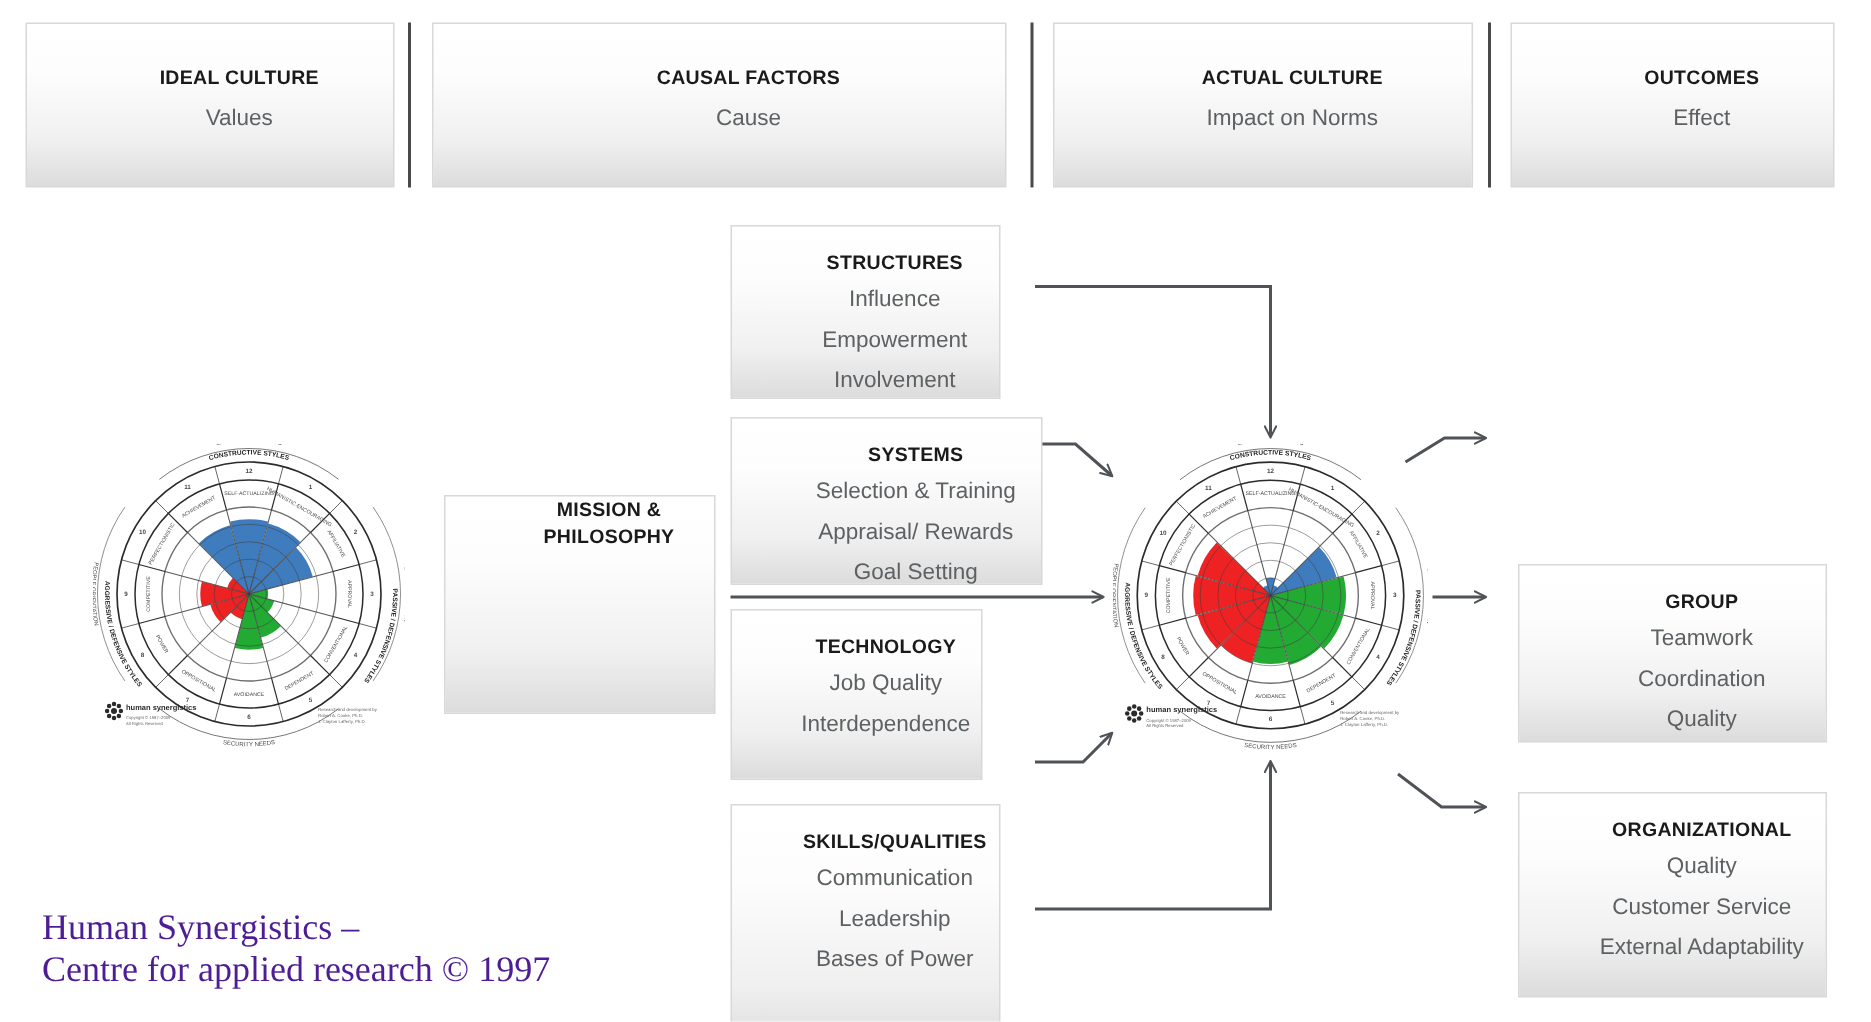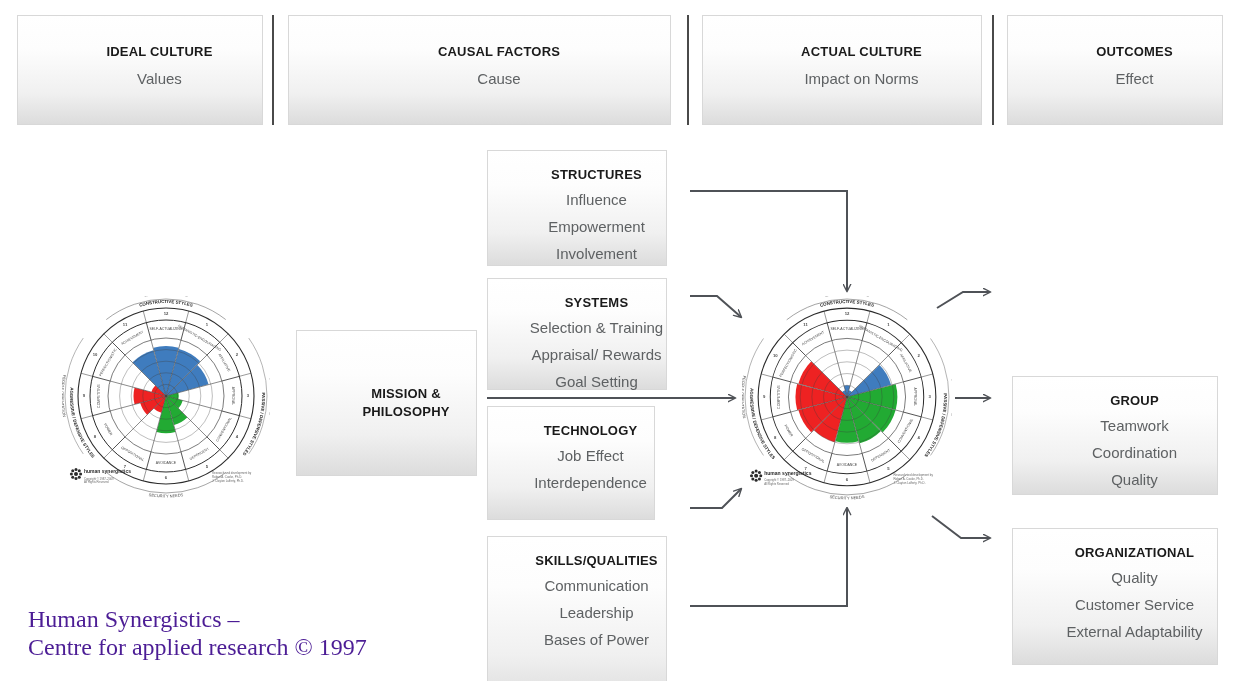--- a/index.html
+++ b/index.html
@@ -22,21 +22,21 @@
   .hdr .ttl{font-size:13px;}
   .hdr .sub{margin-top:8px;font-size:15px;}
 
   .vdiv{position:absolute;width:2px;background:#4a4a4a;}
 
   
   .mid .ttl{padding-top:16px;}
   .mid .sub{margin-top:6px;}
 
   
-  .mission{justify-content:center;}
+  .mission{}
   .mission .ttl{font-size:13px;line-height:18px;}
 
   
   .note{position:absolute;left:28px;top:605px;width:420px;
         font-family:Liberation Serif, serif;font-size:24px;color:#4c1d95;line-height:28px;}
 
   
   svg.arrows{position:absolute;left:0;top:0;width:1247px;height:681px;pointer-events:none;}
   svg.circ{position:absolute;}
   .ringtxt{font-family:"Liberation Sans",sans-serif;fill:#4a4a4a;}
@@ -225,30 +225,30 @@
     <div class="ttl">PHILOSOPHY</div>
   </div>
 
   <div class="card mid" style="left:487px;top:150px;width:180px;height:116px;">
     <div class="ttl">STRUCTURES</div>
     <div class="sub">Influence</div>
     <div class="sub">Empowerment</div>
     <div class="sub">Involvement</div>
   </div>
 
-  <div class="card mid" style="left:487px;top:278px;width:180px;height:112px;">
+  <div class="card mid" style="left:487px;top:278px;width:208px;height:112px;">
     <div class="ttl">SYSTEMS</div>
     <div class="sub">Selection &amp; Training</div>
     <div class="sub">Appraisal/ Rewards</div>
     <div class="sub">Goal Setting</div>
   </div>
 
   <div class="card mid" style="left:487px;top:406px;width:168px;height:114px;">
     <div class="ttl">TECHNOLOGY</div>
-    <div class="sub">Job Effect</div>
+    <div class="sub">Job Quality</div>
     <div class="sub">Interdependence</div>
   </div>
 
   <div class="card mid" style="left:487px;top:536px;width:180px;height:167px;">
     <div class="ttl">SKILLS/QUALITIES</div>
     <div class="sub">Communication</div>
     <div class="sub">Leadership</div>
     <div class="sub">Bases of Power</div>
   </div>
 

